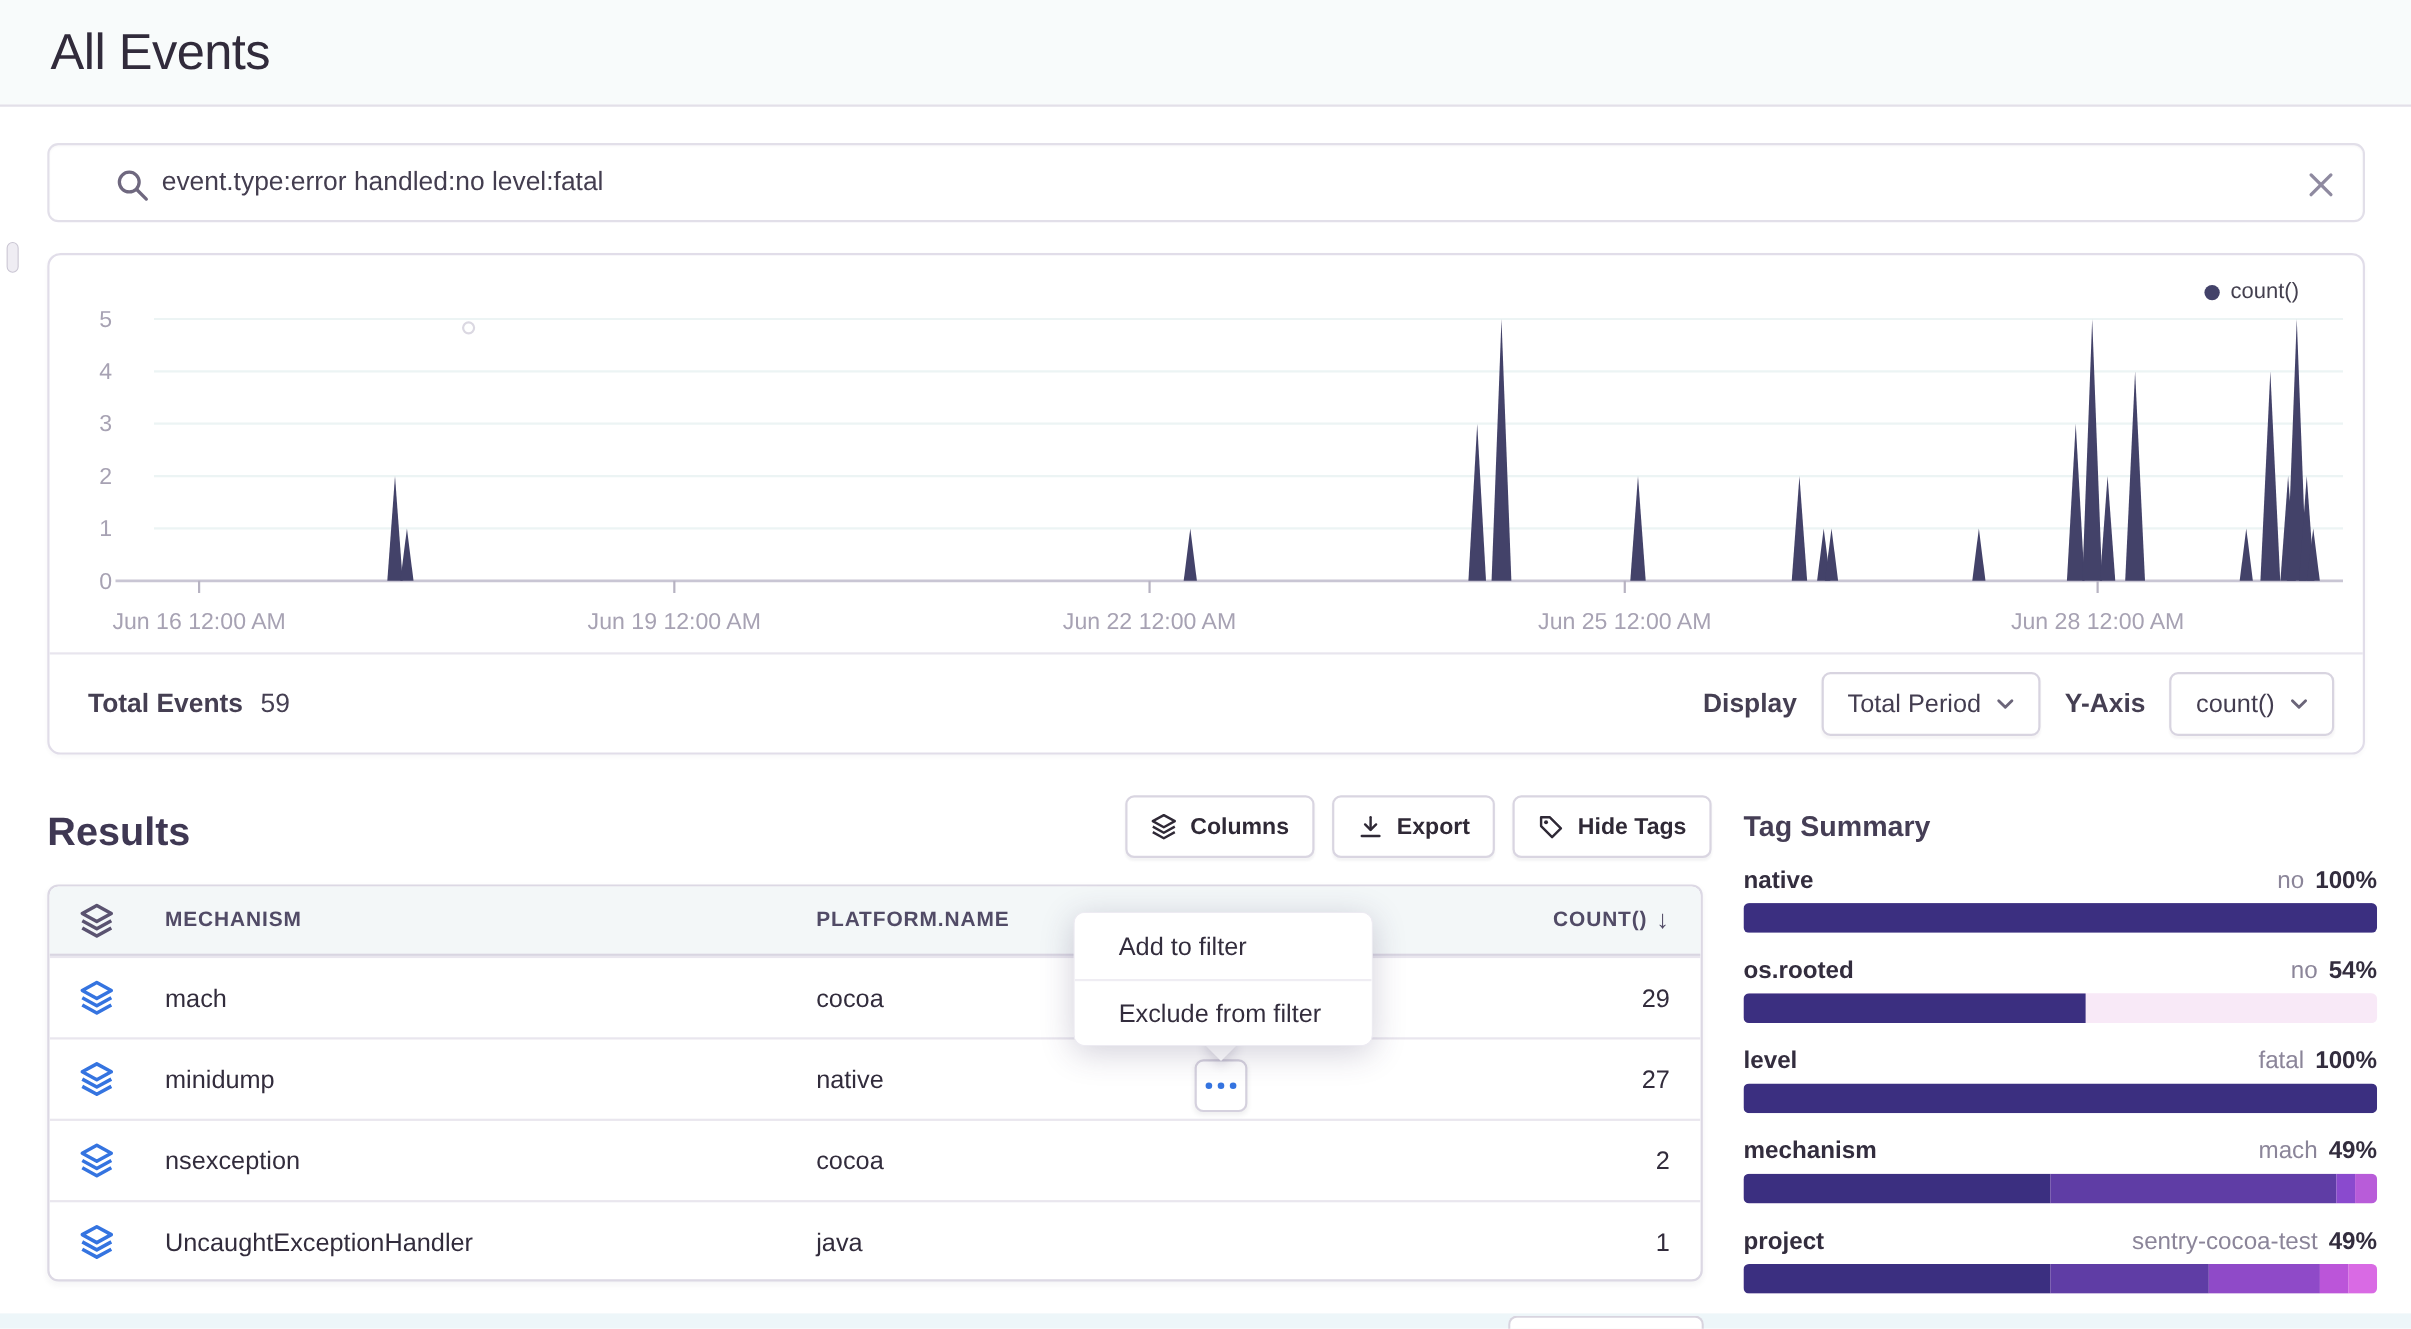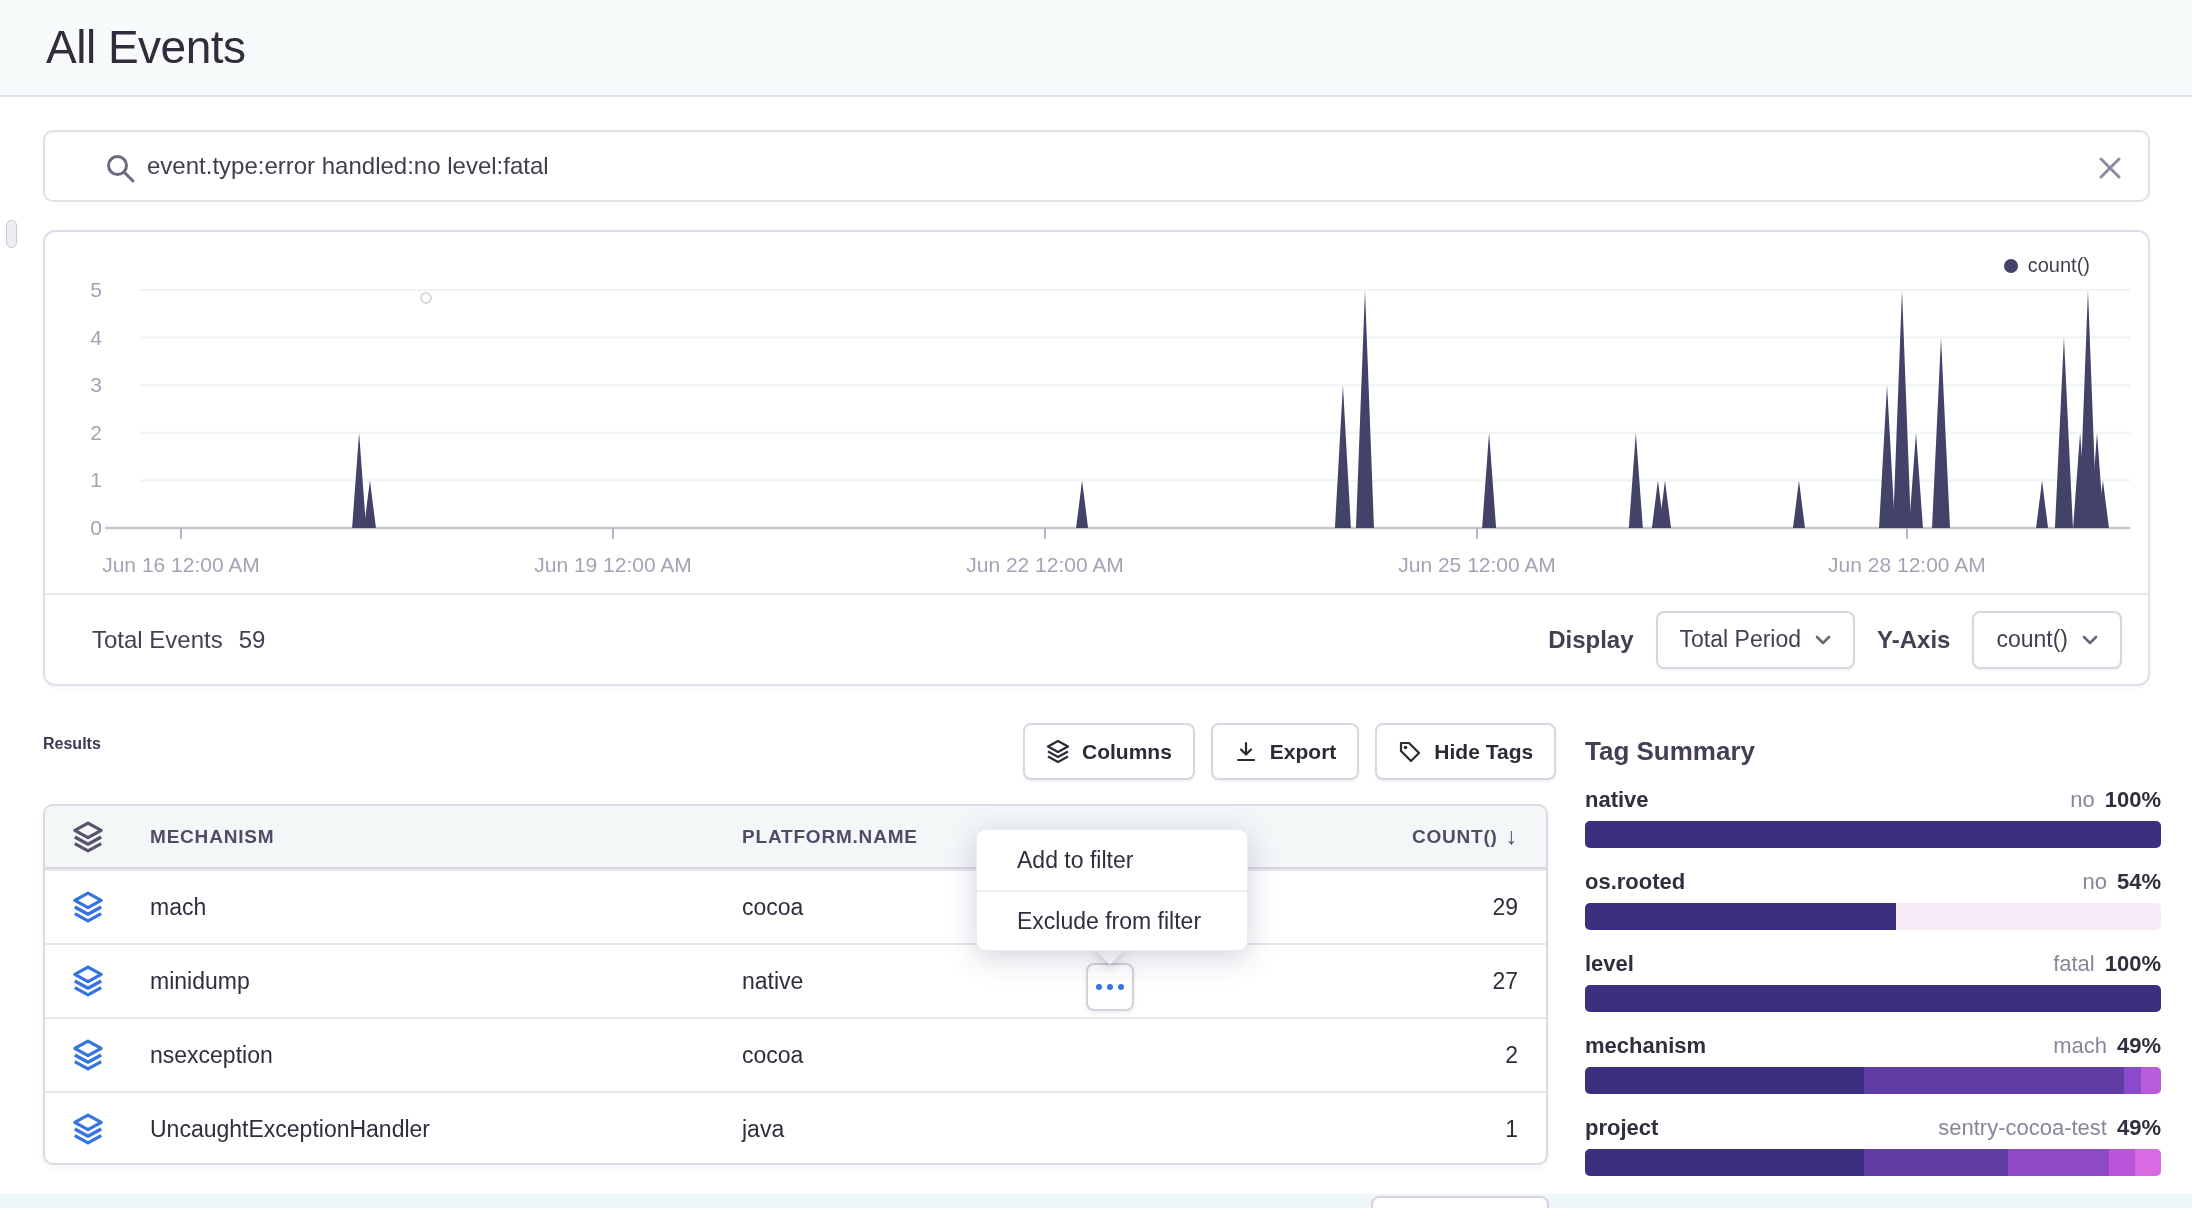--- a/index.html
+++ b/index.html
@@ -50,36 +50,36 @@
     display:flex; align-items:center; gap:10px; z-index:3;
   }
   .legend-dot { width:14px; height:14px; border-radius:50%; background:#434269; }
   .legend-label { font-size:20px; color:#44404f; }
   .chart-svg { position:absolute; left:0; top:0; }
   .chart-footer {
     position:absolute; left:0; bottom:0; width:100%; height:91px;
     border-top:2px solid #e8e5ee;
     display:flex; align-items:center;
   }
-  .total-events-label { margin-left:47px; font-size:24px; font-weight:normal; color:#453f52; }
+  .total-events-label { margin-left:35px; font-size:24px; font-weight:bold; color:#453f52; }
   .total-events-value { margin-left:16px; font-size:24px; color:#453f52; }
   .footer-right {
     position:absolute; right:26px; top:0; height:100%;
     display:flex; align-items:center; gap:22px;
   }
   .footer-label { font-size:24px; font-weight:bold; color:#453f52; }
   .select-btn {
     height:58px; padding:0 22px; background:#fff;
     border:2px solid #d8d4e0; border-radius:8px;
     display:flex; align-items:center; gap:14px;
     font-size:23px; color:#433d50; cursor:pointer;
     box-shadow:0 2px 2px rgba(43,34,51,0.04);
   }
   
-  .results-heading { position:absolute; left:43px; top:735px; font-size:16px; font-weight:bold; color:#3f3853; }
+  .results-heading { position:absolute; left:43px; top:735px; font-size:36px; font-weight:bold; color:#3f3853; }
   .results-toolbar { position:absolute; top:723px; left:1023px; display:flex; gap:16px; }
   .toolbar-btn {
     height:57px; padding:0 21px; background:#fff;
     border:2px solid #d9d5e1; border-radius:8px;
     display:flex; align-items:center; gap:12px;
     font-size:21px; font-weight:bold; color:#2f2936; cursor:pointer;
     box-shadow:0 2px 2px rgba(43,34,51,0.05);
   }
   
   .table-card {

